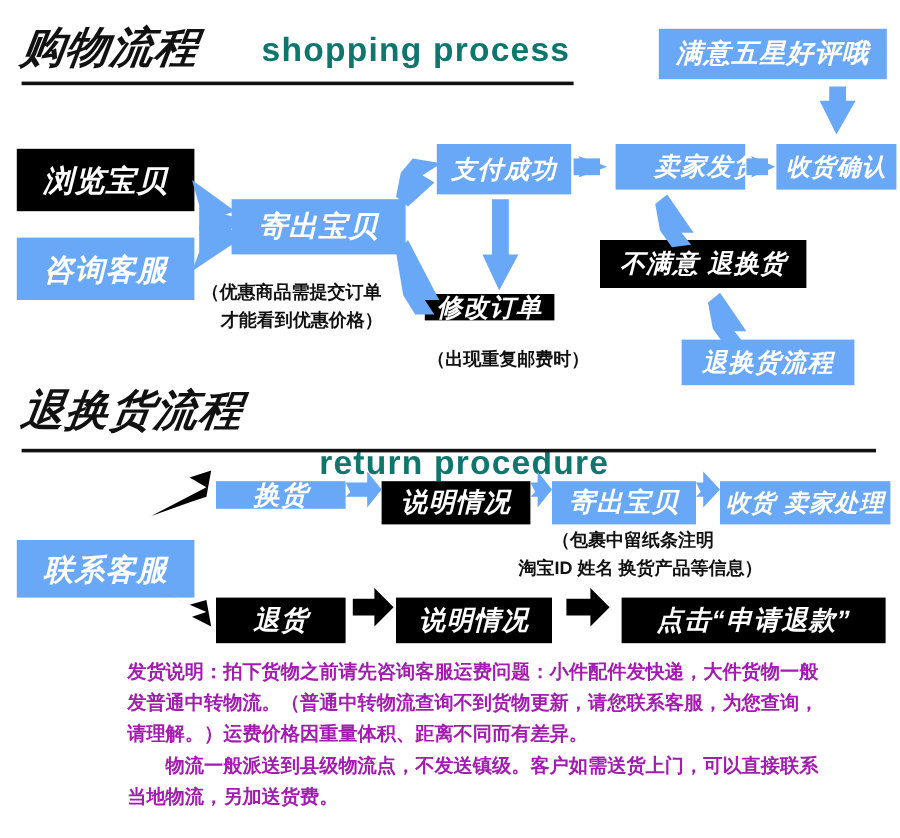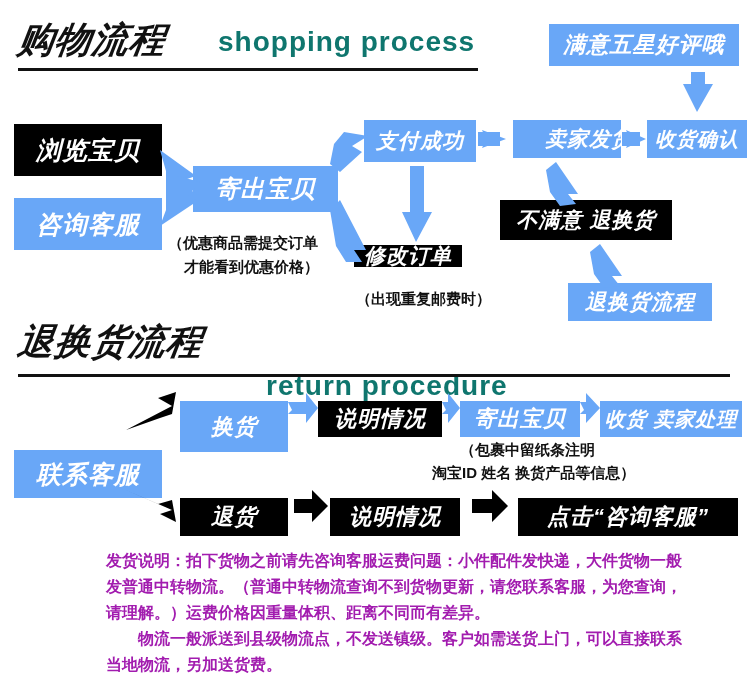--- a/index.html
+++ b/index.html
@@ -143,35 +143,35 @@
 
     <polygon points="556,162 578,194 568,194 576,204 560,206 550,192 546,170" fill="#69a7f7"></polygon>
 
     <polygon points="600,244 622,276 612,276 620,286 604,288 594,274 590,252" fill="#69a7f7"></polygon>
   </svg>
 
   <div class="sec-title cn" style="left:18px; top:318px;">退换货流程</div>
   <div class="sec-title en" style="left:266px; top:330px;margin-top:40px;">return procedure</div>
   <div class="rule" style="left:18px; top:374px; width:712px;"></div>
 
-  <div class="box blue" style="left:180px; top:401px; width:108px; height:51px; font-size:22px;">换货</div>
+  <div class="box blue" style="left:180px; top:401px; width:108px; height:23px; font-size:22px;">换货</div>
 
   <div class="box black" style="left:318px; top:401px; width:124px; height:36px; font-size:22px;">说明情况</div>
 
   <div class="box blue" style="left:460px; top:401px; width:120px; height:36px; font-size:22px;">寄出宝贝</div>
 
   <div class="box blue" style="left:600px; top:401px; width:142px; height:36px; font-size:20px;">收货  卖家处理</div>
 
   <div class="box blue" style="left:14px; top:450px; width:148px; height:48px; font-size:25px;">联系客服</div>
 
   <div class="box black" style="left:180px; top:498px; width:108px; height:38px; font-size:22px;">退货</div>
 
   <div class="box black" style="left:330px; top:498px; width:130px; height:38px; font-size:22px;">说明情况</div>
 
-  <div class="box black" style="left:518px; top:498px; width:220px; height:38px; font-size:22px;">点击“咨询客服”</div>
+  <div class="box black" style="left:518px; top:498px; width:220px; height:38px; font-size:22px;">点击“申请退款”</div>
 
   <div class="note" style="left:460px; top:441px;">（包裹中留纸条注明</div>
   <div class="note" style="left:432px; top:464px;">淘宝ID 姓名 换货产品等信息）</div>
 
   <svg class="arrow" style="left:0; top:380px; width:750px; height:180px;" viewBox="0 0 750 180">
 
     <polygon points="126,50 172,26 158,18 176,12 172,34 160,38" fill="#000000"></polygon>
 
     <polygon points="126,110 172,130 160,134 176,142 172,120 158,124" fill="#000000"></polygon>
 

